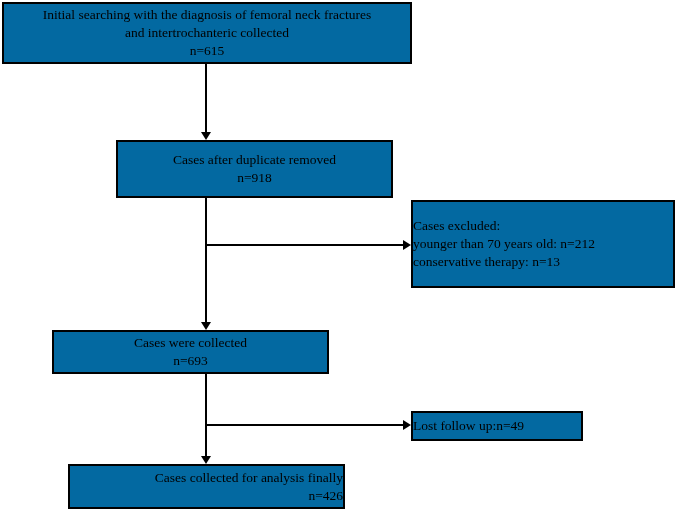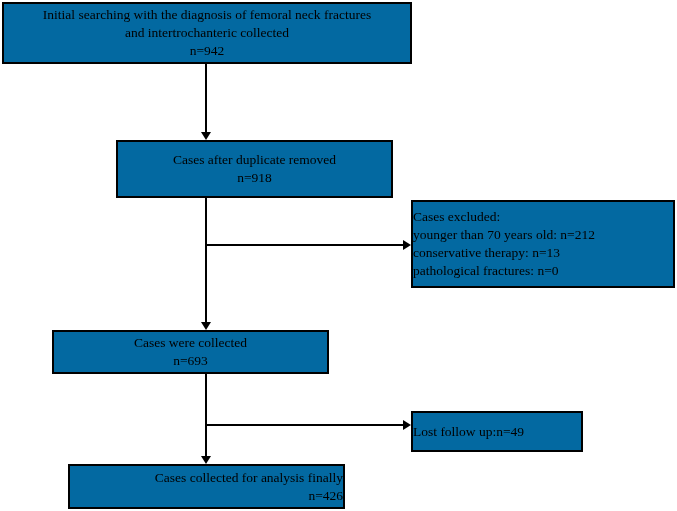--- a/index.html
+++ b/index.html
@@ -40,21 +40,21 @@
   }
   .node .line {
     white-space: nowrap;
   }
 
   
   #node-initial      { left: 2px;   top: 2px;   width: 410px; height: 62px; }
   #node-duplicate    { left: 68px;  top: 140px; width: 277px; height: 58px; margin-left: 48px; }
   #node-excluded     { left: 411px; top: 200px; width: 264px; height: 88px; }
   #node-collected    { left: 52px;  top: 330px; width: 277px; height: 44px; }
-  #node-lost         { left: 411px; top: 411px; width: 172px; height: 41px; text-align: right; }
+  #node-lost         { left: 411px; top: 411px; width: 172px; height: 30px; text-align: right; }
   #node-final        { left: 68px;  top: 464px; width: 277px; height: 45px; align-items: flex-end; }
 
   
   .vline {
     position: absolute;
     width: 2px;
     background: #000000;
     left: 205px;
     z-index: 1;
   }
@@ -102,42 +102,41 @@
   #branch-lost-head     { left: 403px; top: 420px; }
 </style>
 </head>
 <body>
 
 <div id="canvas">
 
   <div class="node center" id="node-initial">
     <span class="line">Initial searching with the diagnosis of femoral neck fractures</span>
     <span class="line">and intertrochanteric collected</span>
-    <span class="line">n=942</span>
+    <span class="line">n=615</span>
   </div>
 
   <div class="vline" id="spine-1"></div>
   <div class="arrow-down" id="arrowhead-1"></div>
 
   <div class="node center" id="node-duplicate">
     <span class="line">Cases after duplicate removed</span>
     <span class="line">n=918</span>
   </div>
 
   <div class="vline" id="spine-2"></div>
   <div class="arrow-down" id="arrowhead-2"></div>
 
   <div class="hline" id="branch-excluded"></div>
   <div class="arrow-right" id="branch-excluded-head"></div>
 
   <div class="node left" id="node-excluded">
     <span class="line">Cases excluded:</span>
     <span class="line">younger than 70 years old: n=212</span>
     <span class="line">conservative therapy: n=13</span>
-    <span class="line">pathological fractures: n=0</span>
   </div>
 
   <div class="node center" id="node-collected">
     <span class="line">Cases were collected</span>
     <span class="line">n=693</span>
   </div>
 
   <div class="vline" id="spine-3"></div>
   <div class="arrow-down" id="arrowhead-3"></div>
 

